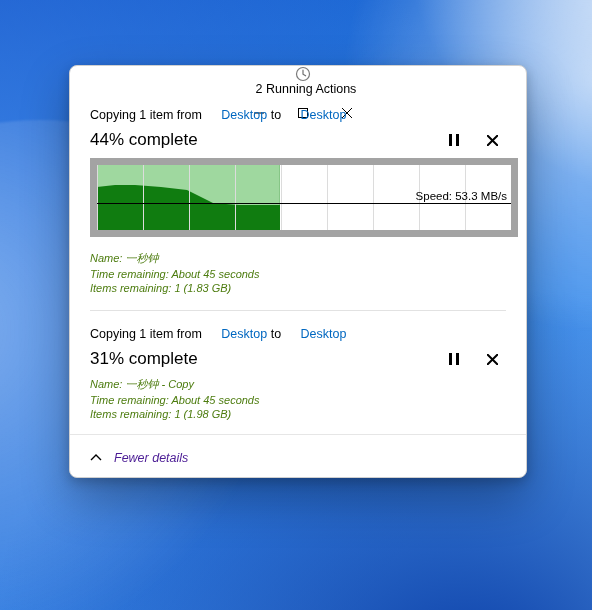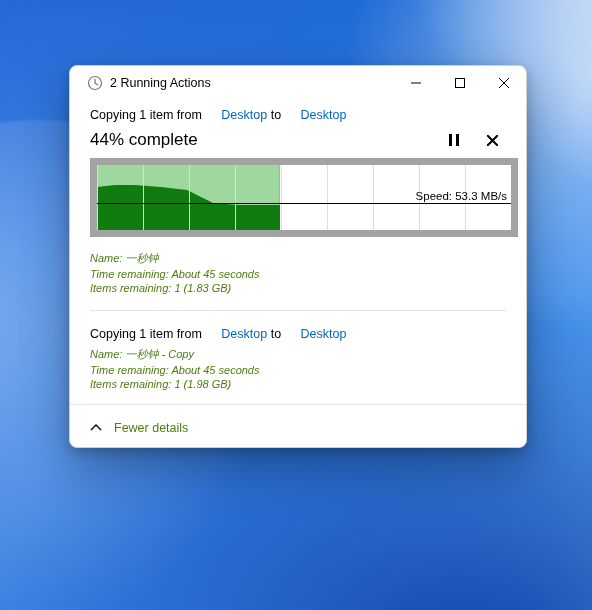--- a/index.html
+++ b/index.html
@@ -44,21 +44,22 @@
     background: #ffffff;
     border: 1px solid #d0d0d0;
     border-radius: 8px;
     box-shadow: 0 20px 48px rgba(0,0,0,0.30), 0 4px 12px rgba(0,0,0,0.20);
   }
 
   .titlebar {
     height: 34px;
     display: flex;
     align-items: center;
-    padding-left: 17px;
+    padding-left: 9px;
+    flex-direction: column;
   }
   .title-icon svg { display: block; }
   .title-text {
     margin-left: 7px;
     font-size: 12.5px;
     color: #000;
     flex: 1 1 auto;
   }
   .win-controls {
     display: flex;
@@ -164,21 +165,22 @@
   .footer-sep {
     margin: 14px -20px 0 -20px;
     height: 1px;
     background: #e6e6e6;
   }
   .footer {
     padding: 10px 20px 12px 20px;
     display: flex;
     align-items: center;
     font-size: 12.5px;
-    color: #4d7c0f;
+    color: #4c1d95;
+    font-style: italic;
   }
   .chevron-up {
     margin-right: 12px;
     display: inline-flex;
   }
 </style>
 </head>
 <body>
 
 <div class="wallpaper"></div>
@@ -249,20 +251,34 @@
     </div>
 
     <div class="sep-wrap">
         <div class="sep"></div>
       </div>
 
     <div class="task">
       <div class="line1">
         <span>Copying 1 item from </span><span class="lnk">Desktop</span><span> to </span><span class="lnk">Desktop</span>
       </div>
+      <div class="progress-row">
+        <div class="pct">31% complete</div>
+        <div class="task-btn">
+          <svg width="10" height="12" viewBox="0 0 10 12">
+              <rect x="0" y="0" width="3" height="12" fill="#000"></rect>
+              <rect x="7" y="0" width="3" height="12" fill="#000"></rect>
+            </svg>
+        </div>
+        <div class="task-btn">
+          <svg width="11" height="11" viewBox="0 0 11 11">
+              <path d="M0 0 L11 11 M11 0 L0 11" stroke="#000" stroke-width="2"></path>
+            </svg>
+        </div>
+      </div>
       <div class="details">
         <p><span>Name:  </span><span class="detail-val">一秒钟 - Copy</span></p>
         <p><span>Time remaining:  </span><span class="detail-val">About 45 seconds</span></p>
         <p><span>Items remaining:  </span><span class="detail-val">1 (1.98 GB)</span></p>
       </div>
     </div>
 
     <div class="footer-sep"></div>
   </div>
 

